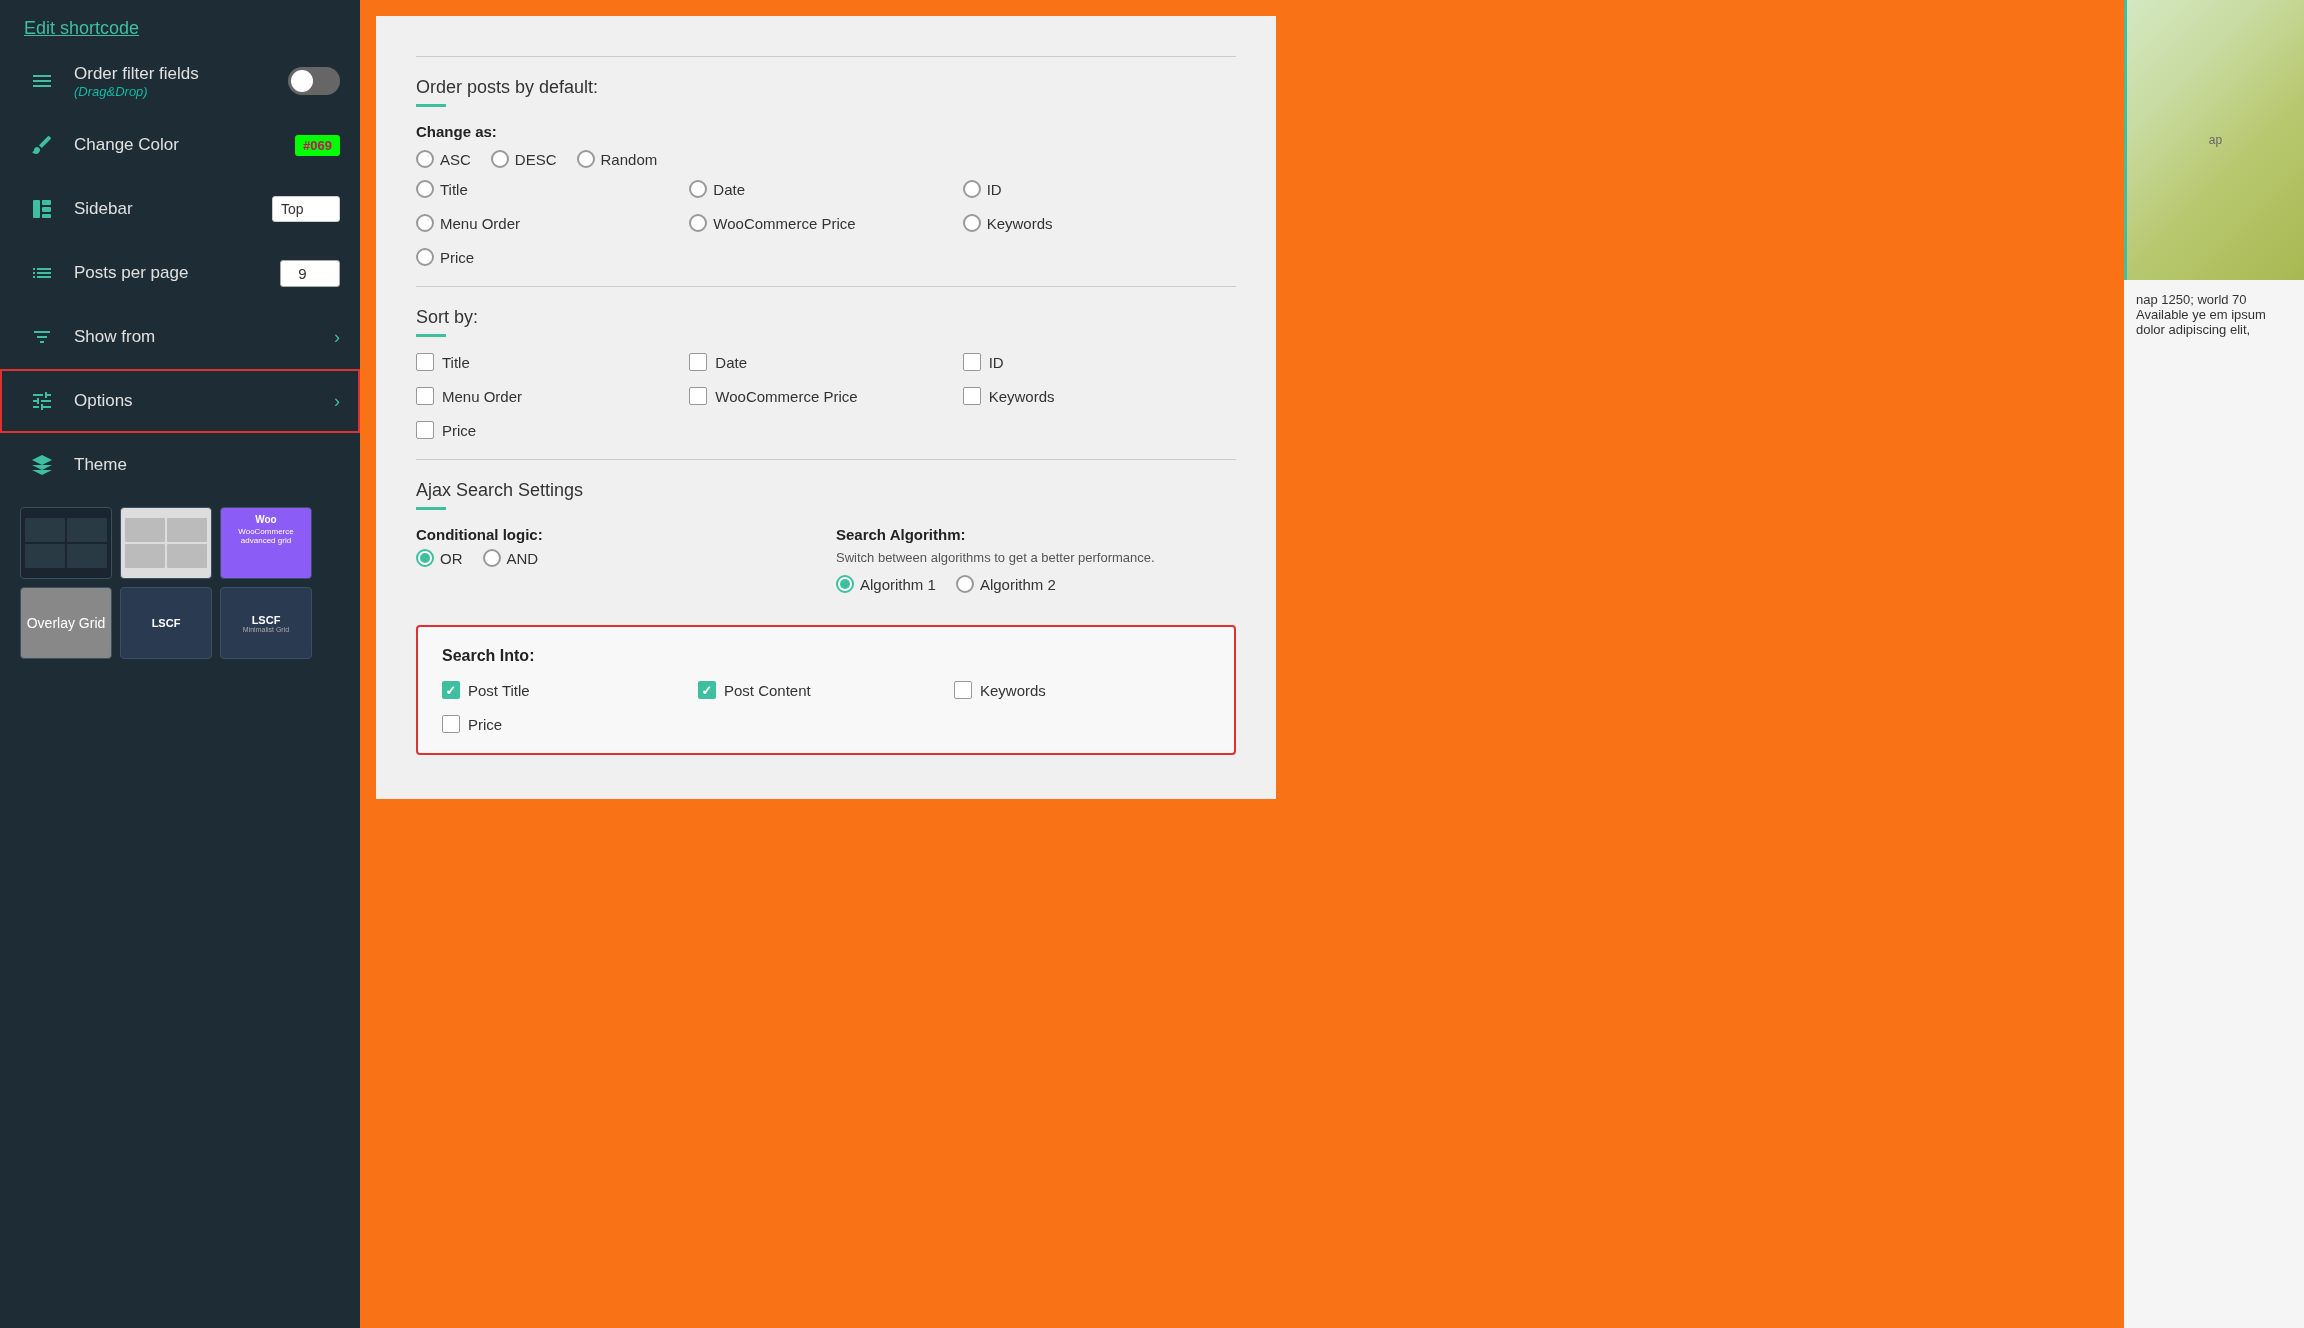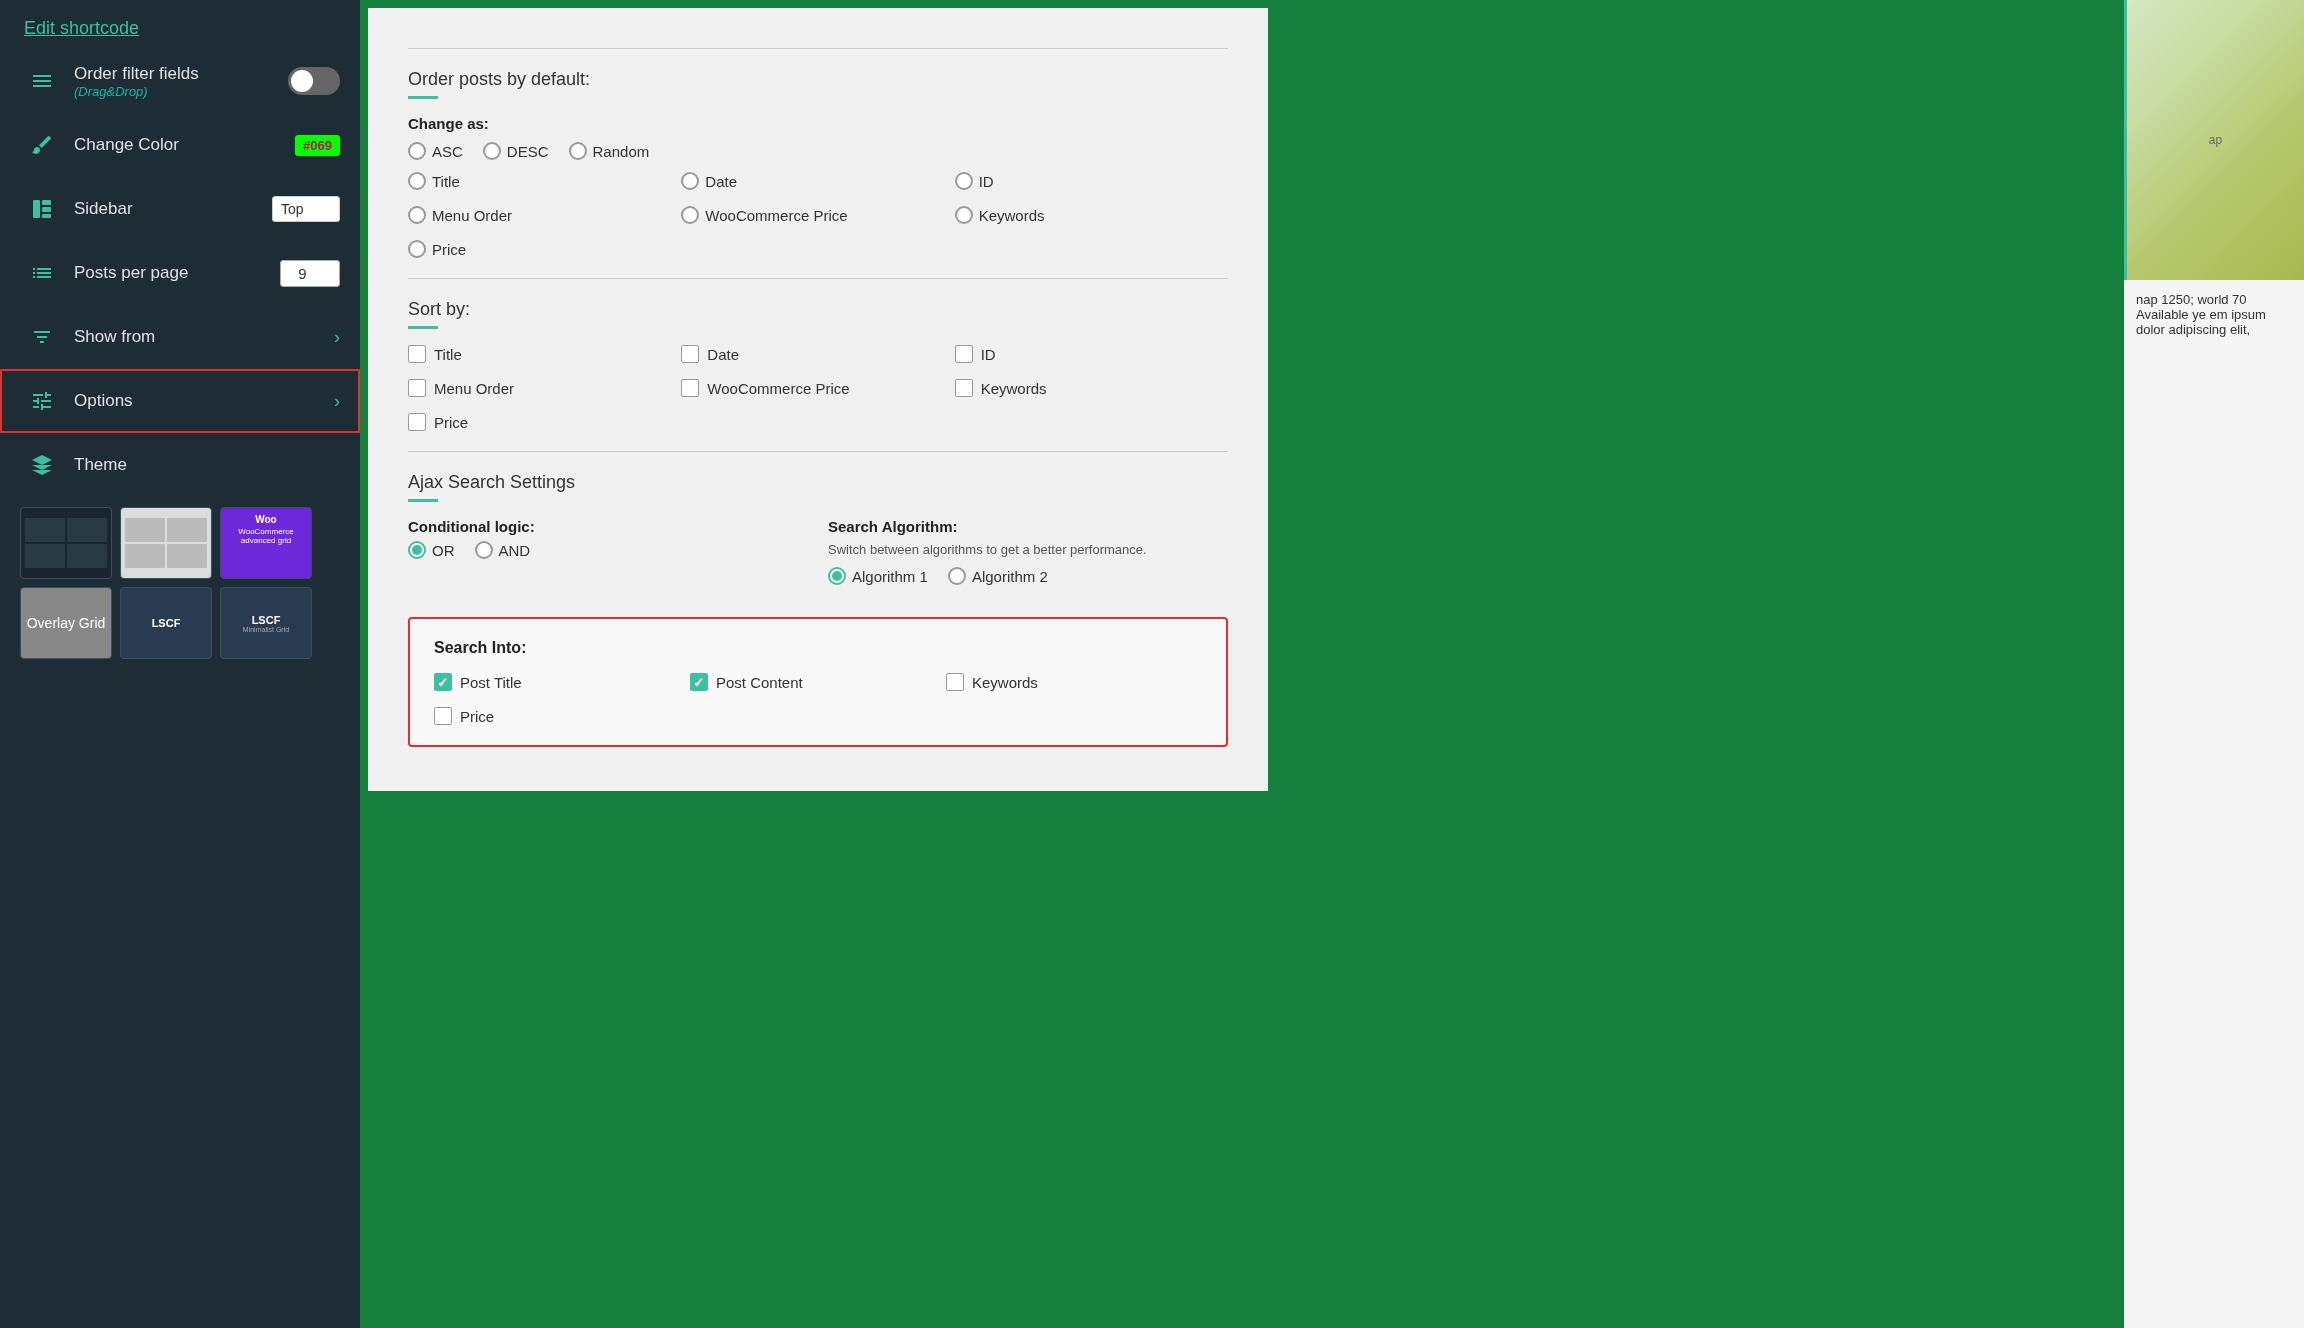--- a/index.html
+++ b/index.html
@@ -165,29 +165,29 @@
       border-radius: 4px;
       overflow: hidden;
       cursor: pointer;
       border: 1px solid #3a5060;
       display: flex;
       align-items: center;
       justify-content: center;
       flex-direction: column;
     }
     .theme-thumb.woo {
-      background: #6d28d9;
+      background: #8b5cf6;
     }
 
     
     .main-content {
       flex: 1;
-      background: #15803d;
+      background: #f97316;
       overflow-y: auto;
-      padding: 8px;
+      padding: 16px;
     }
 
     .content-panel {
       background: #f0f0f0;
       padding: 24px 40px;
       max-width: 900px;
     }
 
     hr.section-divider {
       border: none;

